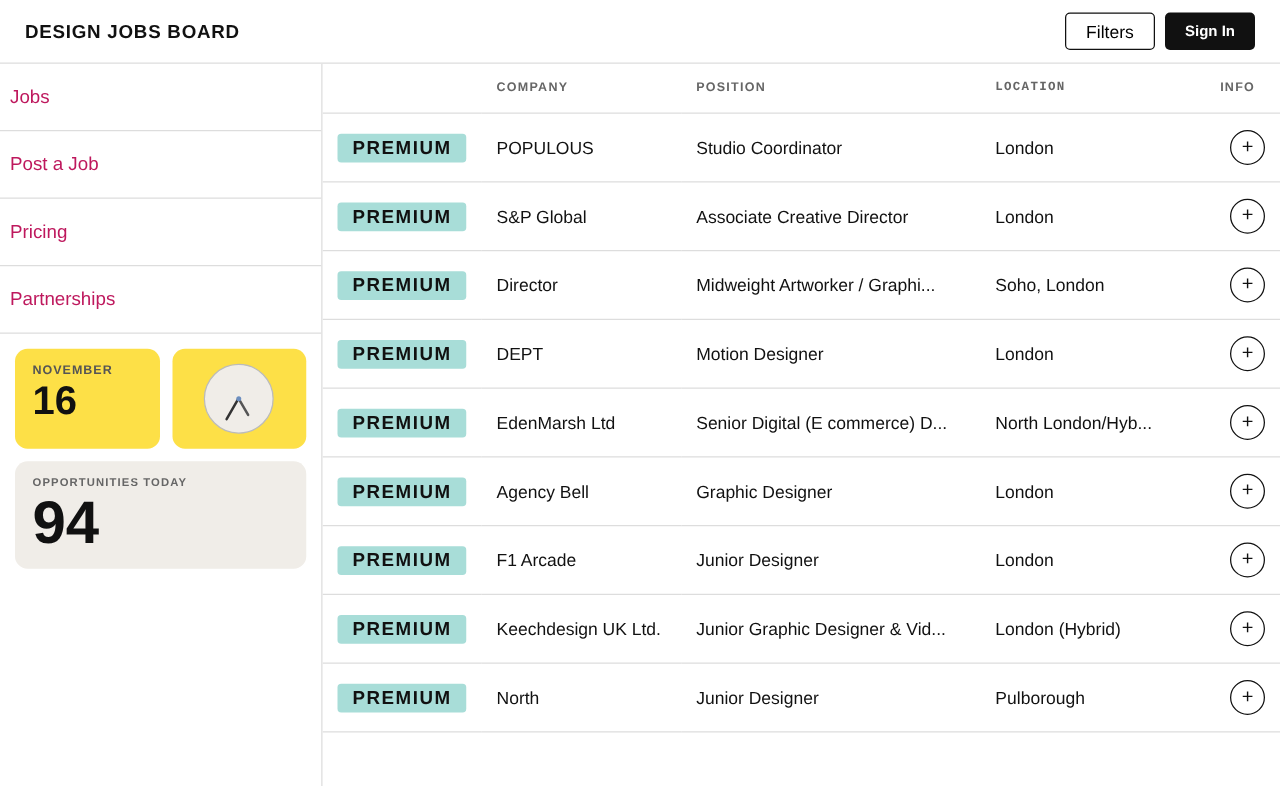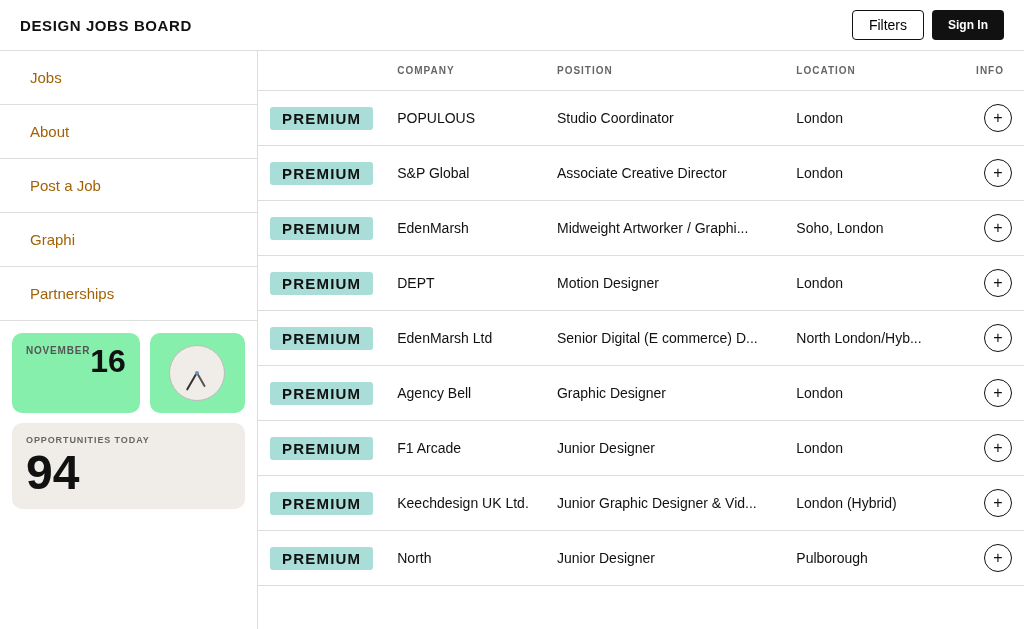--- a/index.html
+++ b/index.html
@@ -54,46 +54,46 @@
       min-width: 258px;
       border-right: 1px solid #ddd;
       display: flex;
       flex-direction: column;
     }
     .sidebar-nav {
       display: flex;
       flex-direction: column;
     }
     .sidebar-item {
-      padding: 18px 30px;
+      padding: 18px 8px;
       font-size: 15px;
       font-weight: 400;
       border-bottom: 1px solid #ddd;
       cursor: pointer;
-      color: #a16207;
+      color: #be185d;
     }
 
     
     .sidebar-widgets {
       display: flex;
       flex-direction: column;
       gap: 0;
       padding: 12px 12px 0 12px;
     }
     .widget-row {
       display: flex;
       gap: 10px;
       margin-bottom: 10px;
     }
     .widget-card {
-      background: #86efac;
+      background: #fde047;
       border-radius: 10px;
       flex: 1;
       display: flex;
-      flex-direction: row;
+      flex-direction: column;
       align-items: center;
       justify-content: center;
       padding: 10px;
     }
     .widget-card.calendar {
       align-items: flex-start;
       justify-content: flex-start;
       padding: 12px 14px;
     }
     .calendar-month {
@@ -194,21 +194,21 @@
       font-size: 10px;
       font-weight: 600;
       letter-spacing: 0.1em;
       text-transform: uppercase;
       color: #666;
       border-bottom: 1px solid #ddd;
     }
     .jobs-table thead tr th:first-child { width: 60px; }
     .jobs-table thead tr th.col-company { width: 160px; }
     .jobs-table thead tr th.col-position { width: 240px; }
-    .jobs-table thead tr th.col-location { width: 180px; }
+    .jobs-table thead tr th.col-location { width: 180px; font-family: Liberation Mono, monospace; }
     .jobs-table thead tr th.col-info { width: 60px; text-align: right; padding-right: 20px; }
 
     .jobs-table tbody tr {
       border-bottom: 1px solid #ddd;
     }
     .jobs-table tbody tr td {
       padding: 13px 12px;
       font-size: 14px;
       vertical-align: middle;
     }
@@ -257,27 +257,24 @@
 </div>
 
 <div class="layout">
 
   <div class="sidebar">
     <nav class="sidebar-nav">
       <div class="sidebar-item">
         <span>Jobs</span>
       </div>
       <div class="sidebar-item">
-        <span>About</span>
+        <span>Post a Job</span>
       </div>
       <div class="sidebar-item">
-        <span>Post a Job</span>
-      </div>
-      <div class="sidebar-item">
-        <span>Graphi</span>
+        <span>Pricing</span>
       </div>
       <div class="sidebar-item">
         <span>Partnerships</span>
       </div>
     </nav>
 
     <div class="sidebar-widgets">
       <div class="widget-row">
 
         <div class="widget-card calendar">
@@ -333,21 +330,21 @@
       <td>Associate Creative Director</td>
       <td>London</td>
       <td class="col-info-cell">
         <button class="info-btn" title="More info">+</button>
       </td>
     </tr>
           <tr>
       <td>
         <span class="premium-badge">PREMIUM</span>
       </td>
-      <td>EdenMarsh</td>
+      <td>Director</td>
       <td>Midweight Artworker / Graphi...</td>
       <td>Soho, London</td>
       <td class="col-info-cell">
         <button class="info-btn" title="More info">+</button>
       </td>
     </tr>
           <tr>
       <td>
         <span class="premium-badge">PREMIUM</span>
       </td>

